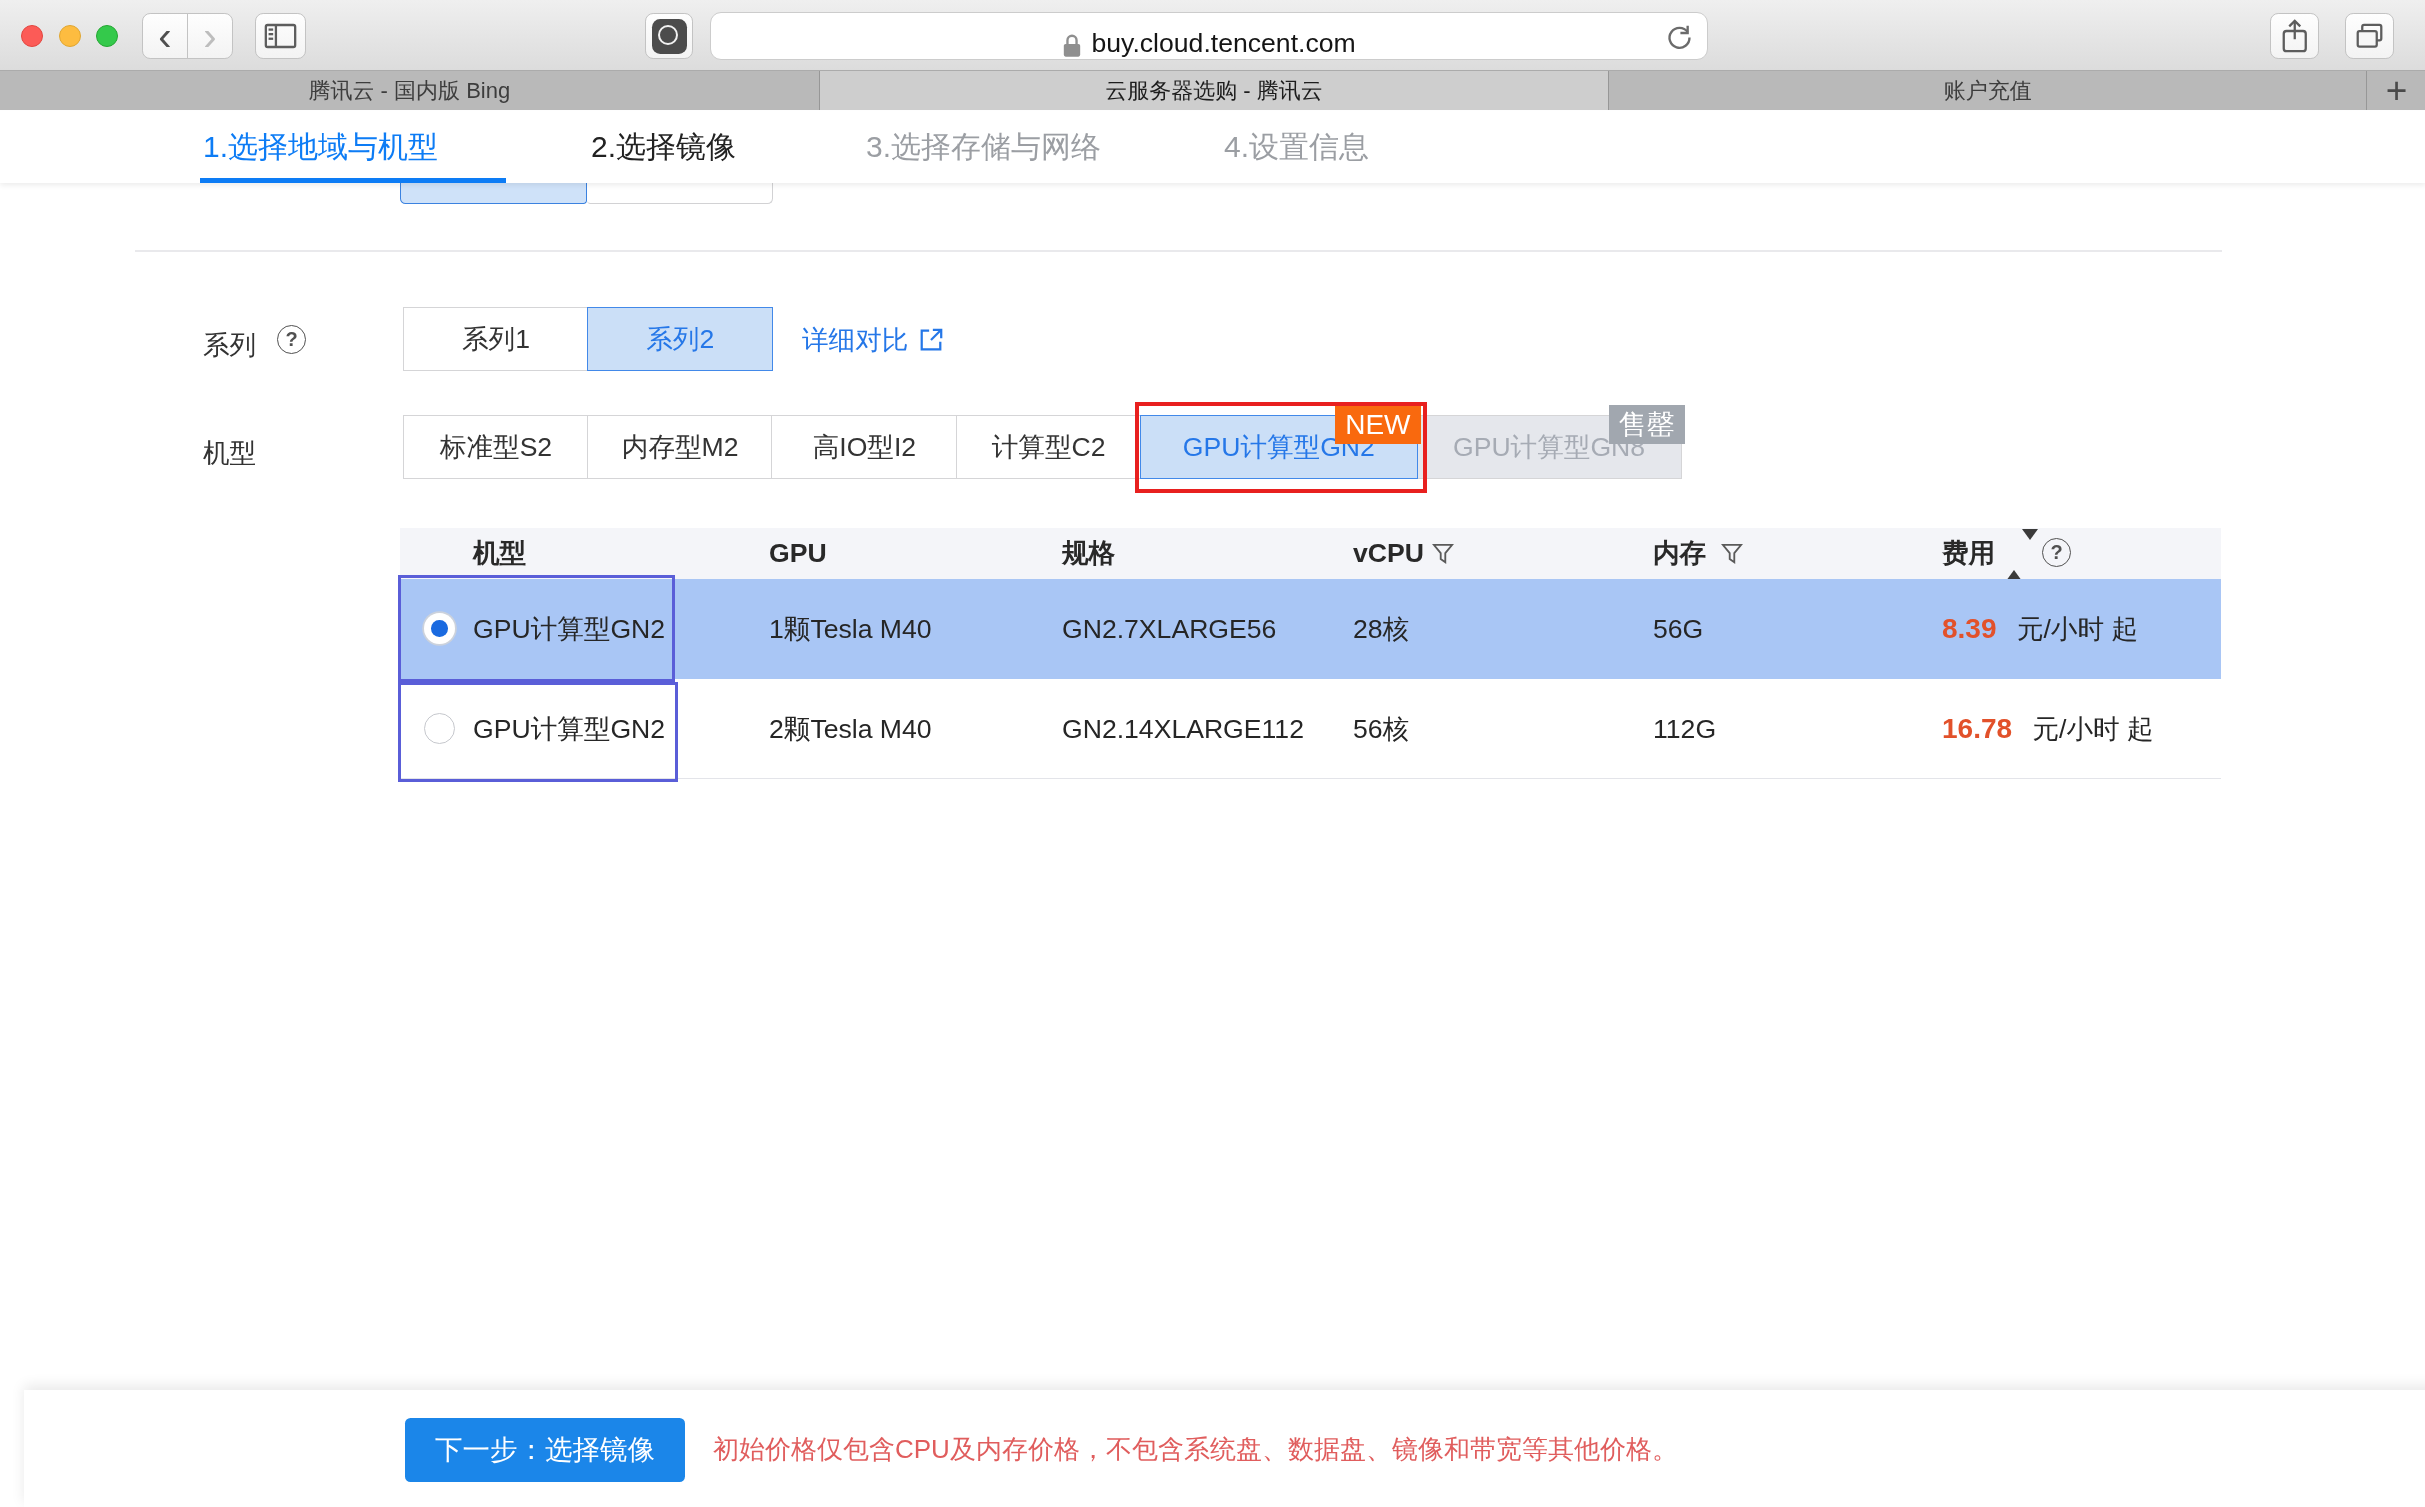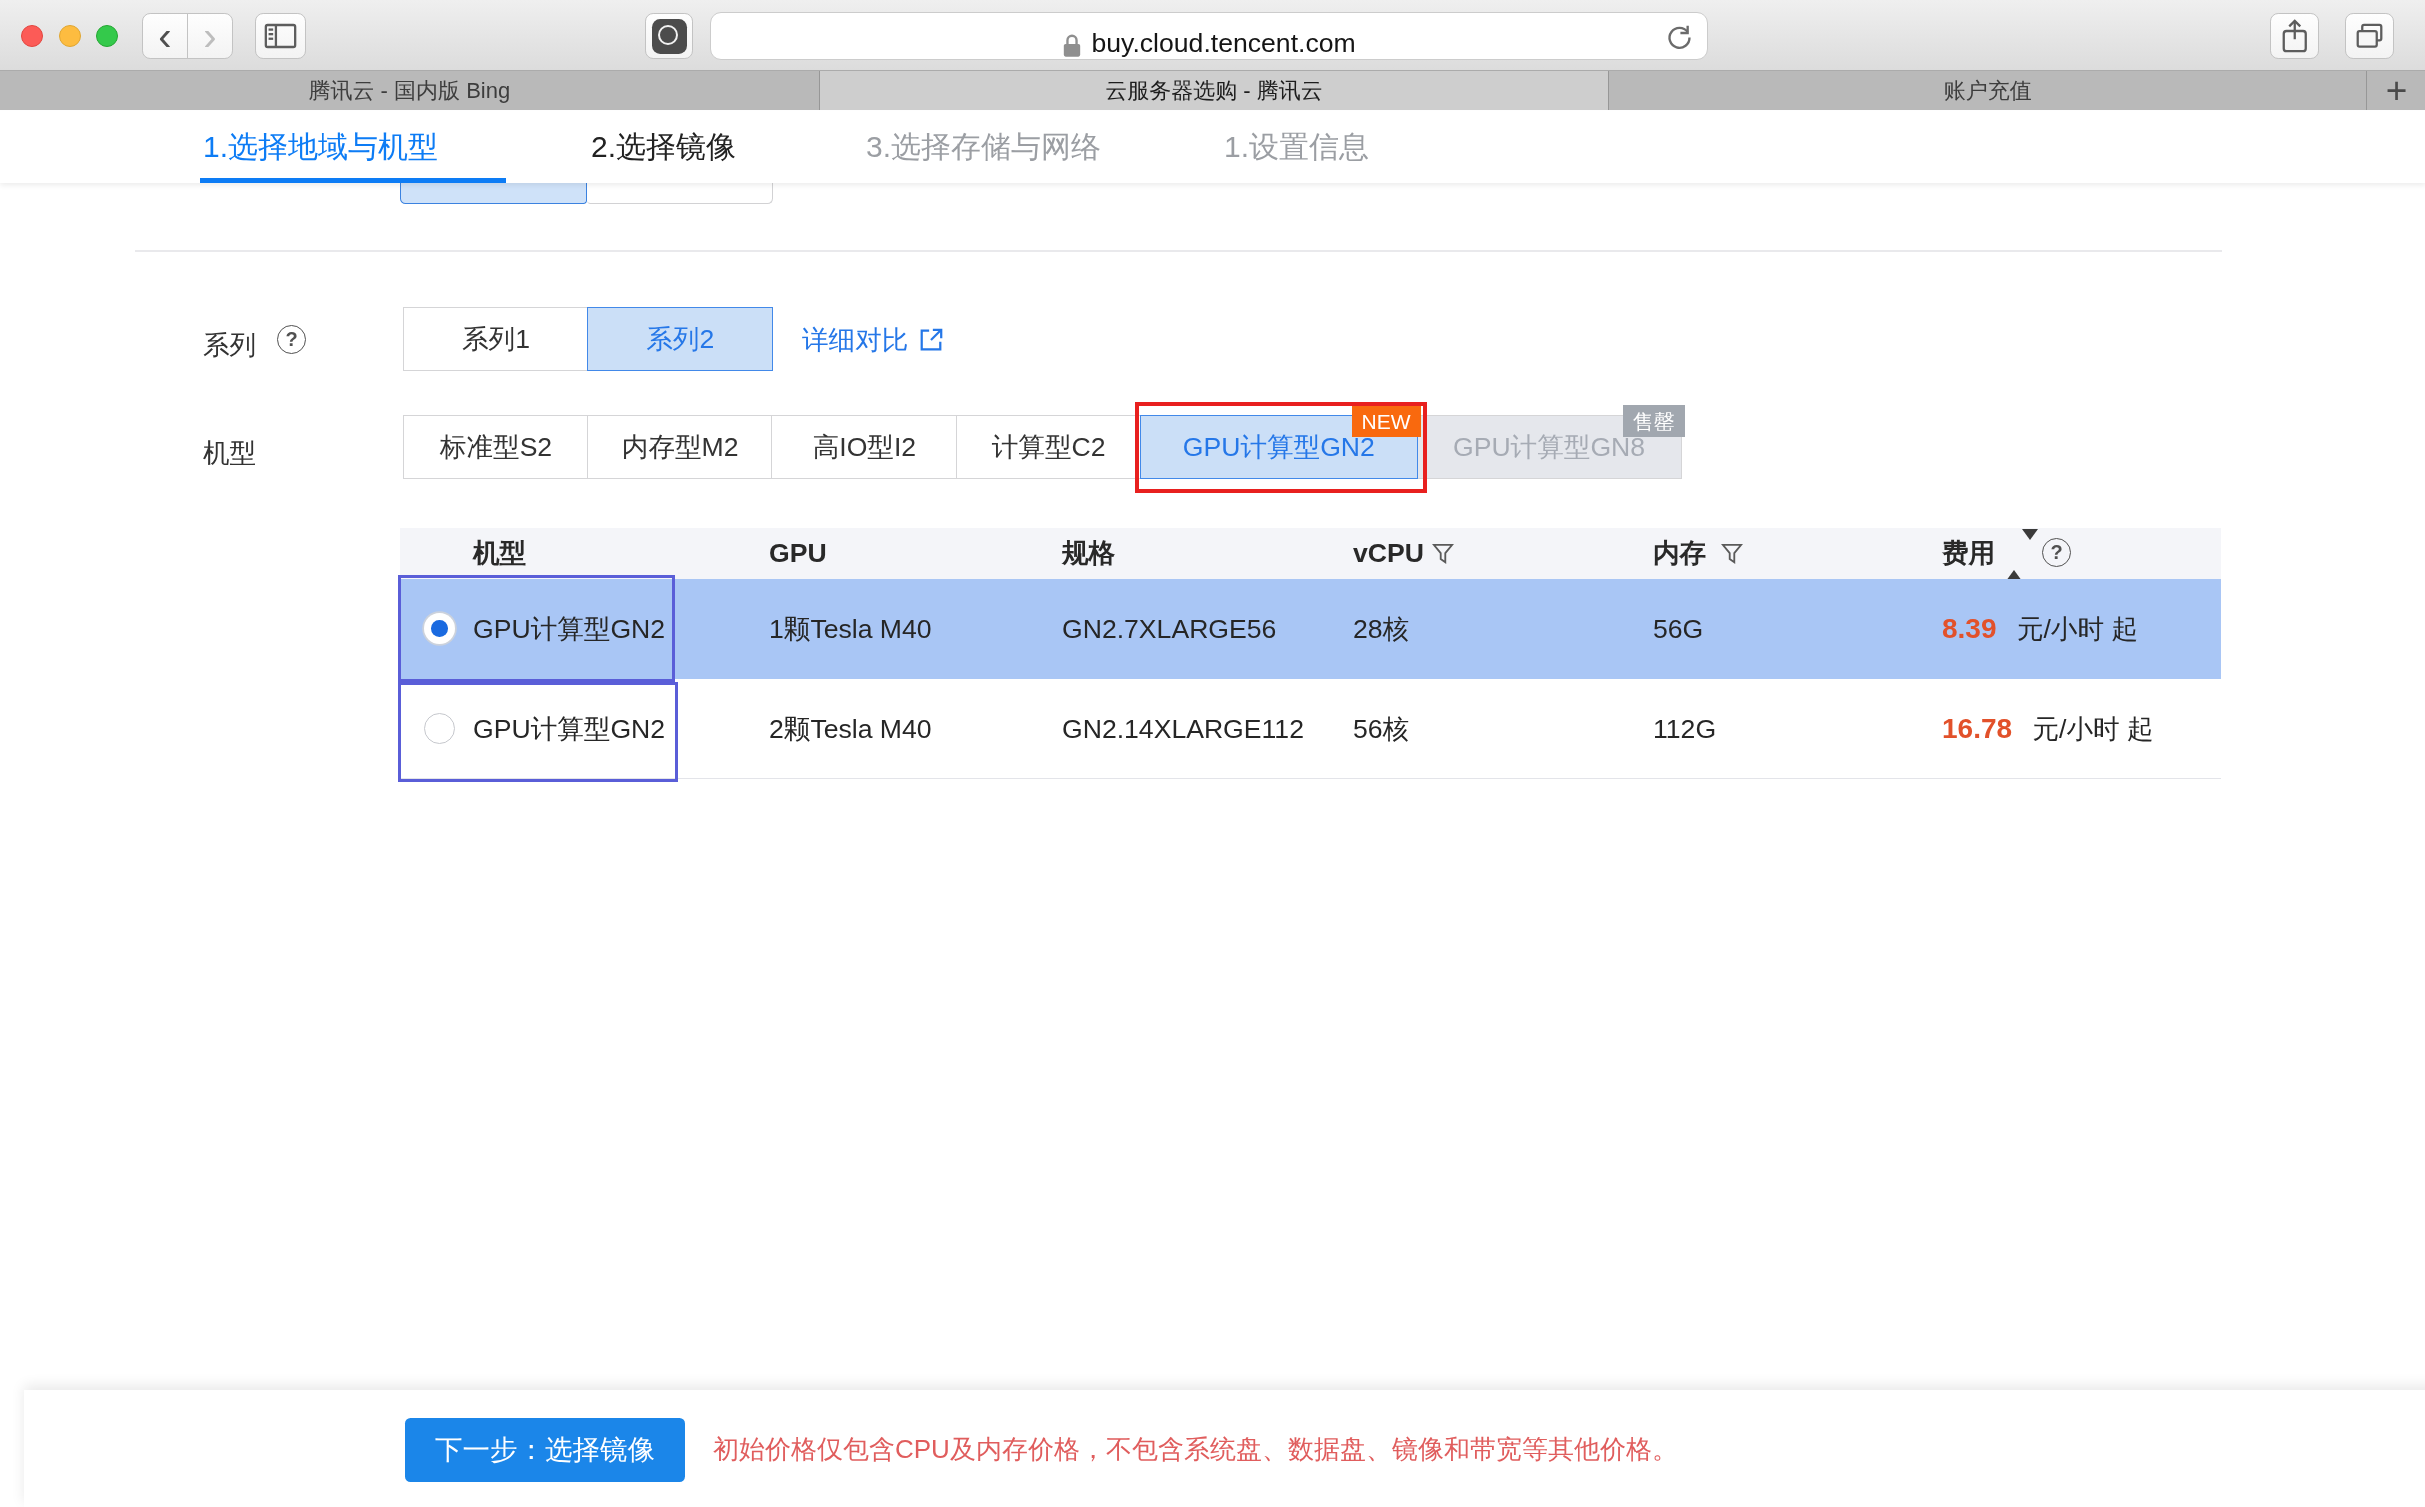--- a/index.html
+++ b/index.html
@@ -68,21 +68,21 @@
   .seg-group { position:absolute; display:flex; }
   #series-group { left:403px; top:307px; }
   #type-group { left:403px; top:415px; }
   .seg-btn { width:186px; height:64px; border:1.8px solid #d5d5d7; background:#fff; color:#333;
              font-size:26.6px; display:flex; align-items:center; justify-content:center; position:relative; }
   .seg-btn + .seg-btn { margin-left:-1.8px; }
   .seg-btn.selected { background:#cbdff7; border-color:#4289e9; color:#2577e8; z-index:2; }
   .seg-btn.disabled { background:#e5e7ec; border-color:#d5d5d7; color:#a6abb4; }
   #type-gn2 { width:278px; }
   #type-gn8 { width:266px; }
-  .badge { position:absolute; top:-11px; right:-3.7px; font-size:21px; line-height:1; color:#fff;
+  .badge { position:absolute; top:-11px; right:-3.7px; font-size:28px; line-height:1; color:#fff;
            padding:5.5px 10px; z-index:3; }
   .badge.new { background:#f9690e; }
   .badge.sold { background:#a1a7af; }
 
   #compare-link { position:absolute; left:802px; top:322px; height:35px; display:flex; align-items:center;
                   font-size:26.6px; color:#2577e8; }
   #compare-link svg { margin-left:9.2px; }
 
   
   #red-box { position:absolute; left:1135px; top:402px; width:292px; height:91px;
@@ -206,21 +206,21 @@
     </div>
     <div id="tab-plus">
       <span>+</span>
     </div>
   </div>
 
   <div id="stepnav">
     <div class="step" id="step-1">1.选择地域与机型</div>
     <div class="step" id="step-2">2.选择镜像</div>
     <div class="step" id="step-3">3.选择存储与网络</div>
-    <div class="step" id="step-4">1.设置信息</div>
+    <div class="step" id="step-4">4.设置信息</div>
     <div id="step-underline"></div>
   </div>
 
   <div id="stub-group">
     <div id="stub-left"></div>
     <div id="stub-right"></div>
   </div>
 
   <div id="divider1"></div>
 

